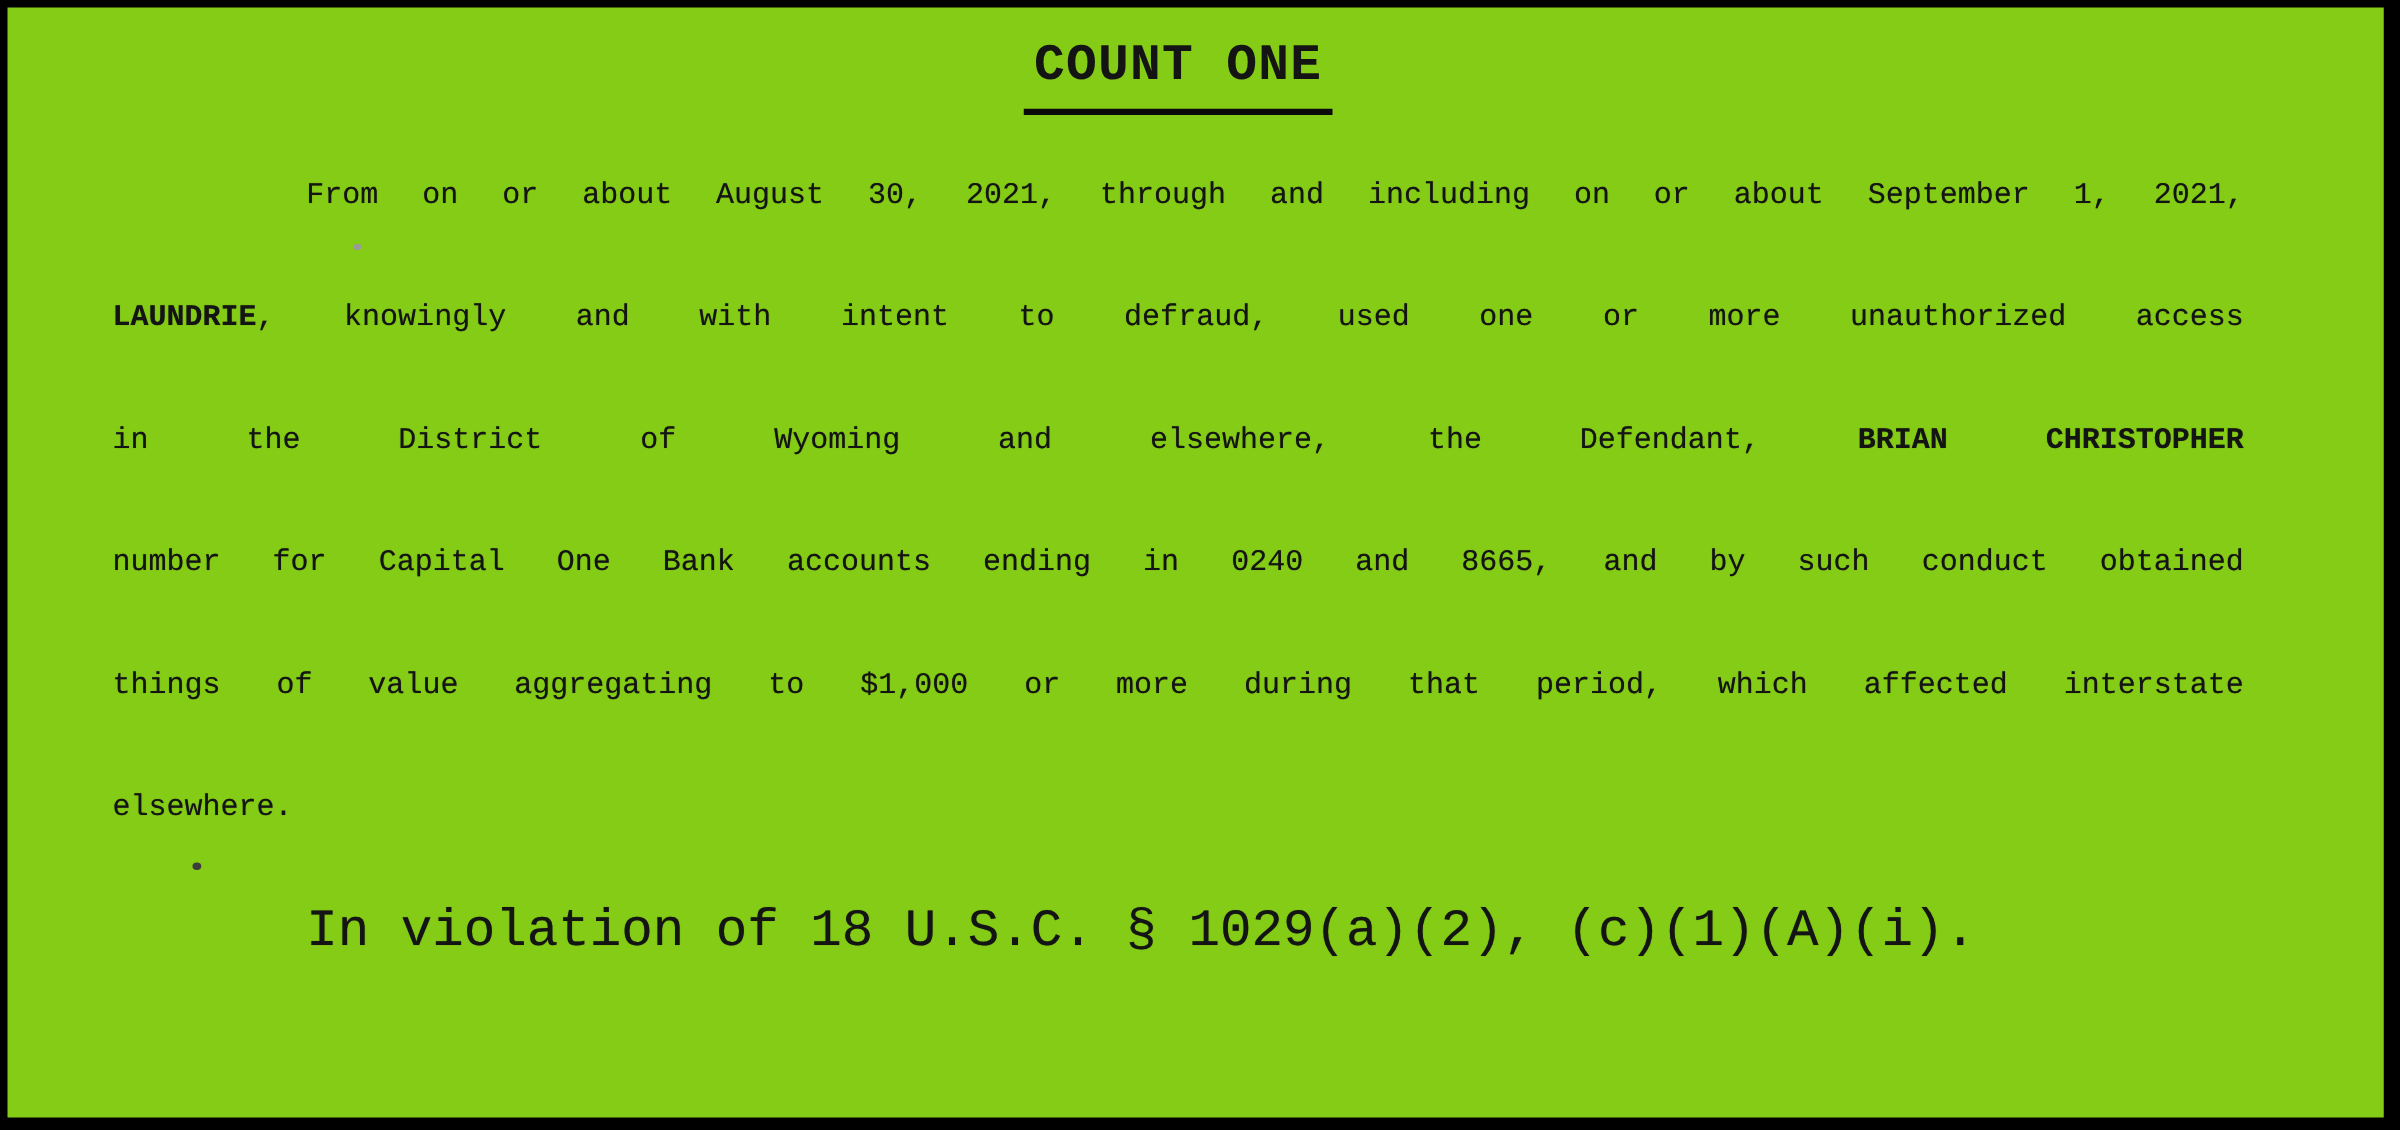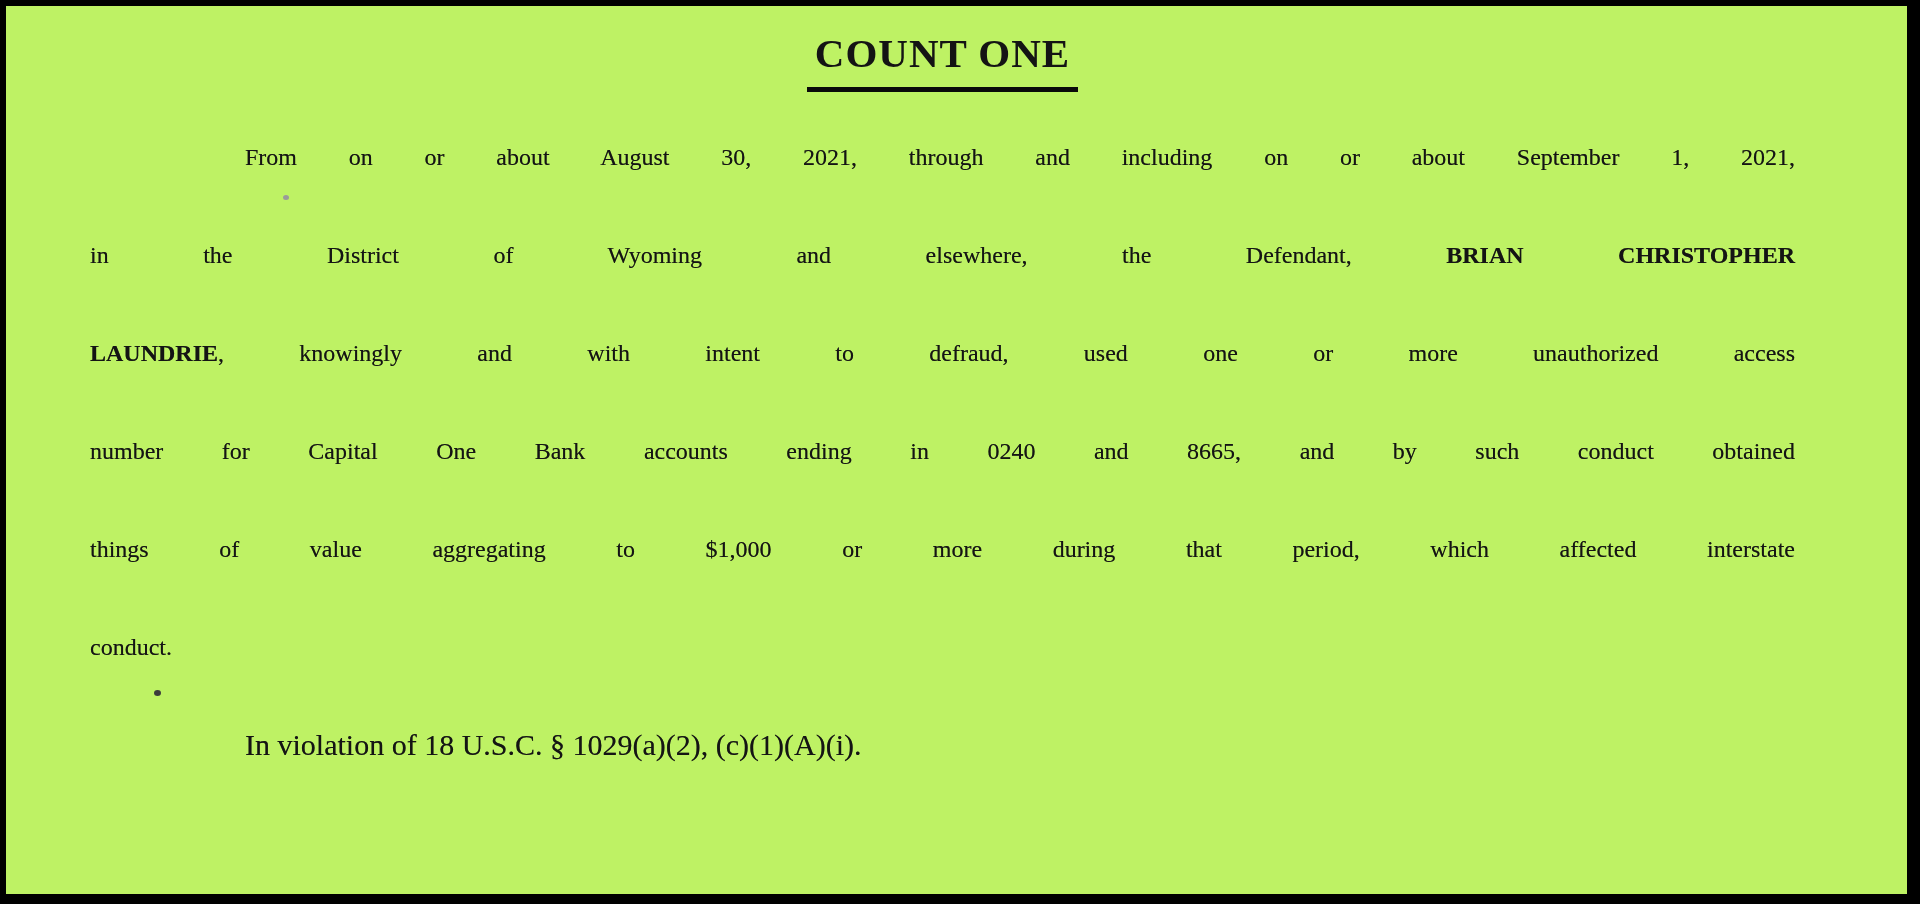--- a/index.html
+++ b/index.html
@@ -5,29 +5,29 @@
   html, body {
     margin: 0;
     padding: 0;
     background: #f2f2f2;
   }
   .page {
     position: relative;
     width: 1920px;
     height: 904px;
     box-sizing: border-box;
-    background: #bef264;
+    background: #84cc16;
     border-style: solid;
     border-color: #000000;
     border-top-width: 6px;
     border-left-width: 6px;
     border-right-width: 13px;
     border-bottom-width: 10px;
     overflow: hidden;
-    font-family: Liberation Serif, serif;
+    font-family: Liberation Mono, monospace;
     color: #141414;
   }
   .content {
     box-sizing: border-box;
     width: 100%;
     height: 100%;
     padding: 16px 112px 0 84px;
   }
   .heading {
     margin: 0 0 16px 0;
@@ -54,21 +54,21 @@
     text-indent: 155px;
   }
   .para .line.last {
     text-align-last: left;
   }
   .bold {
     font-weight: bold;
   }
   .violation {
     margin: 0;
-    font-size: 30px;
+    font-size: 42px;
     line-height: 98px;
     text-indent: 155px;
     text-align: left;
     text-shadow: 0 0 0.6px rgba(20,20,20,0.55);
   }
   .artifact {
     position: absolute;
     background: #555555;
     border-radius: 50%;
   }
@@ -90,23 +90,23 @@
 </head>
 <body>
 
 <div class="page">
   <div class="content">
     <h1 class="heading">
       <span class="underline">COUNT ONE</span>
     </h1>
     <div class="para" id="count-paragraph">
         <div class="line indent"><span class="">From on or about August 30, 2021, through and including on or about September 1, 2021,</span></div>
+        <div class="line"><span class="bold">LAUNDRIE</span><span class="">, knowingly and with intent to defraud, used one or more unauthorized access</span></div>
         <div class="line"><span class="">in the District of Wyoming and elsewhere, the Defendant, </span><span class="bold">BRIAN CHRISTOPHER</span></div>
-        <div class="line"><span class="bold">LAUNDRIE</span><span class="">, knowingly and with intent to defraud, used one or more unauthorized access</span></div>
         <div class="line"><span class="">number for Capital One Bank accounts ending in 0240 and 8665, and by such conduct obtained</span></div>
         <div class="line"><span class="">things of value aggregating to $1,000 or more during that period, which affected interstate</span></div>
-        <div class="line last"><span class="">conduct.</span></div>
+        <div class="line last"><span class="">elsewhere.</span></div>
       </div>
     <p class="violation">In violation of 18 U.S.C. § 1029(a)(2), (c)(1)(A)(i).</p>
   </div>
   <div class="artifact a1"></div>
   <div class="artifact a2"></div>
 </div>
 
 </body></html>

